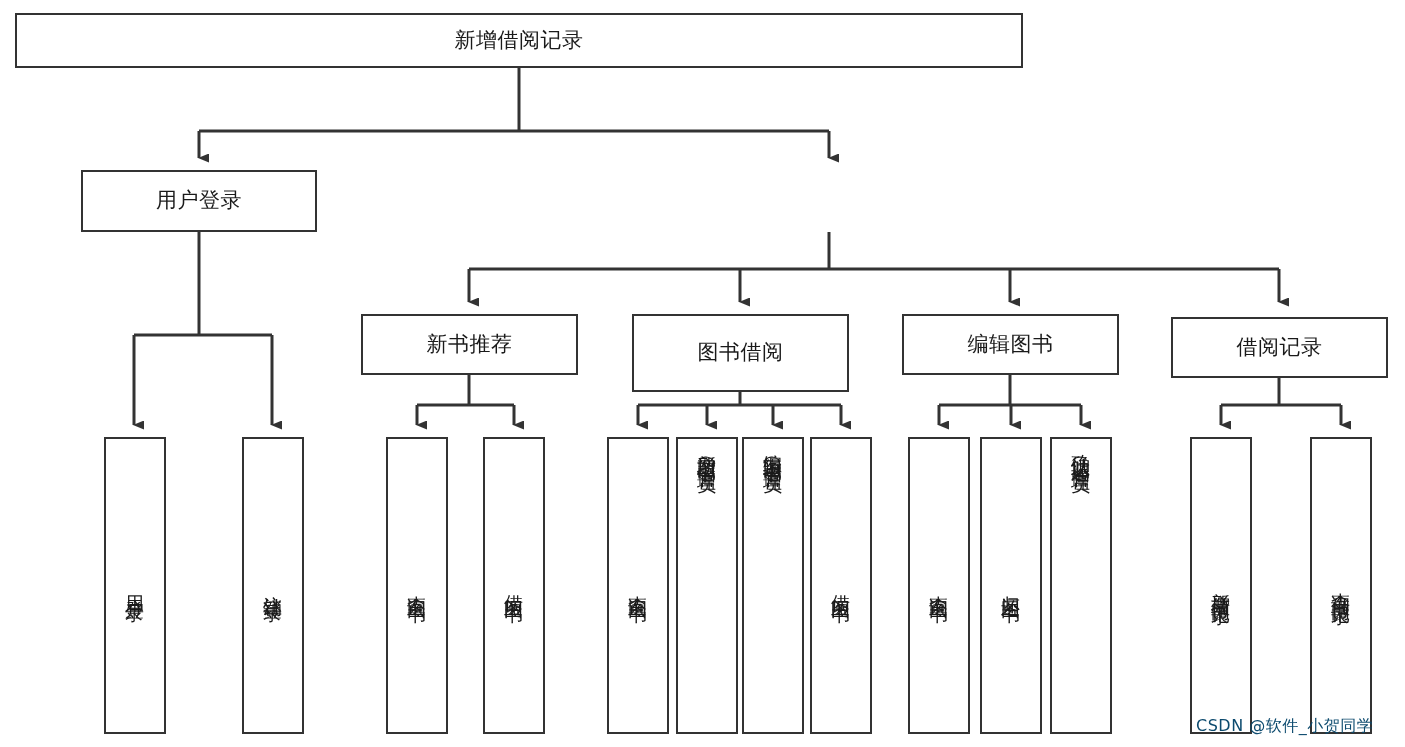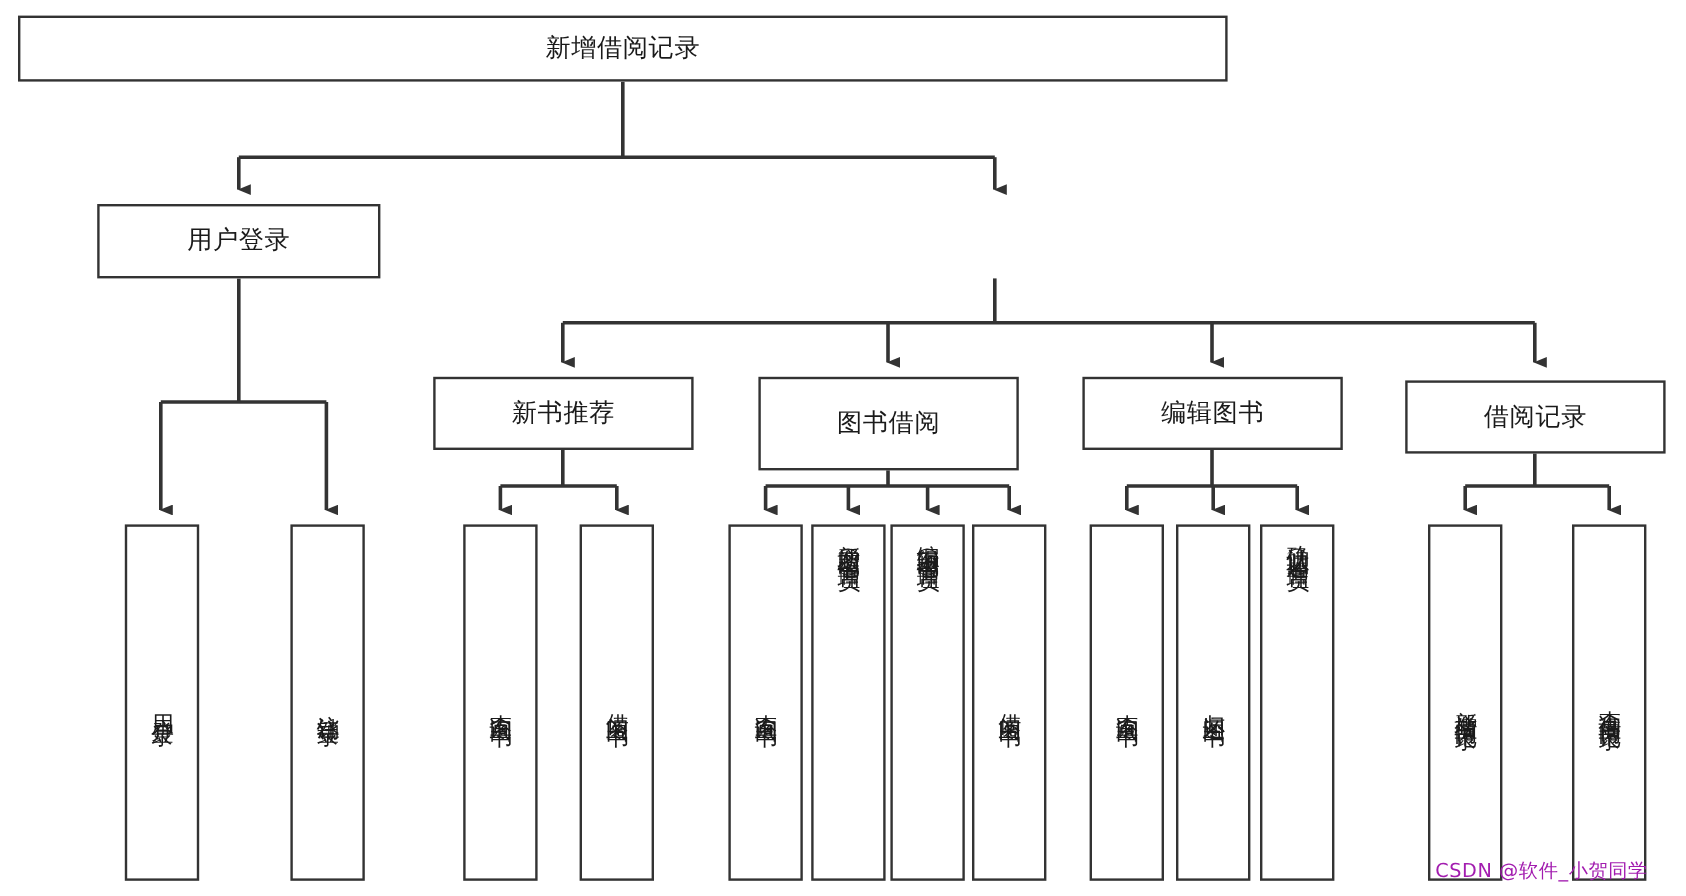--- a/index.html
+++ b/index.html
@@ -46,21 +46,21 @@
     color: #1a1a1a;
     writing-mode: vertical-rl;
     text-orientation: upright;
     letter-spacing: 3px;
     line-height: 1;
     white-space: nowrap;
   }
   .watermark {
     position: absolute;
     font-size: 16px;
-    color: #a21caf;
+    color: #0c4a6e;
     white-space: nowrap;
     letter-spacing: 0.5px;
   }
 </style>
 </head>
 <body>
 
 <div id="canvas">
 
   <svg class="diagram" viewBox="0 0 1405 747">

